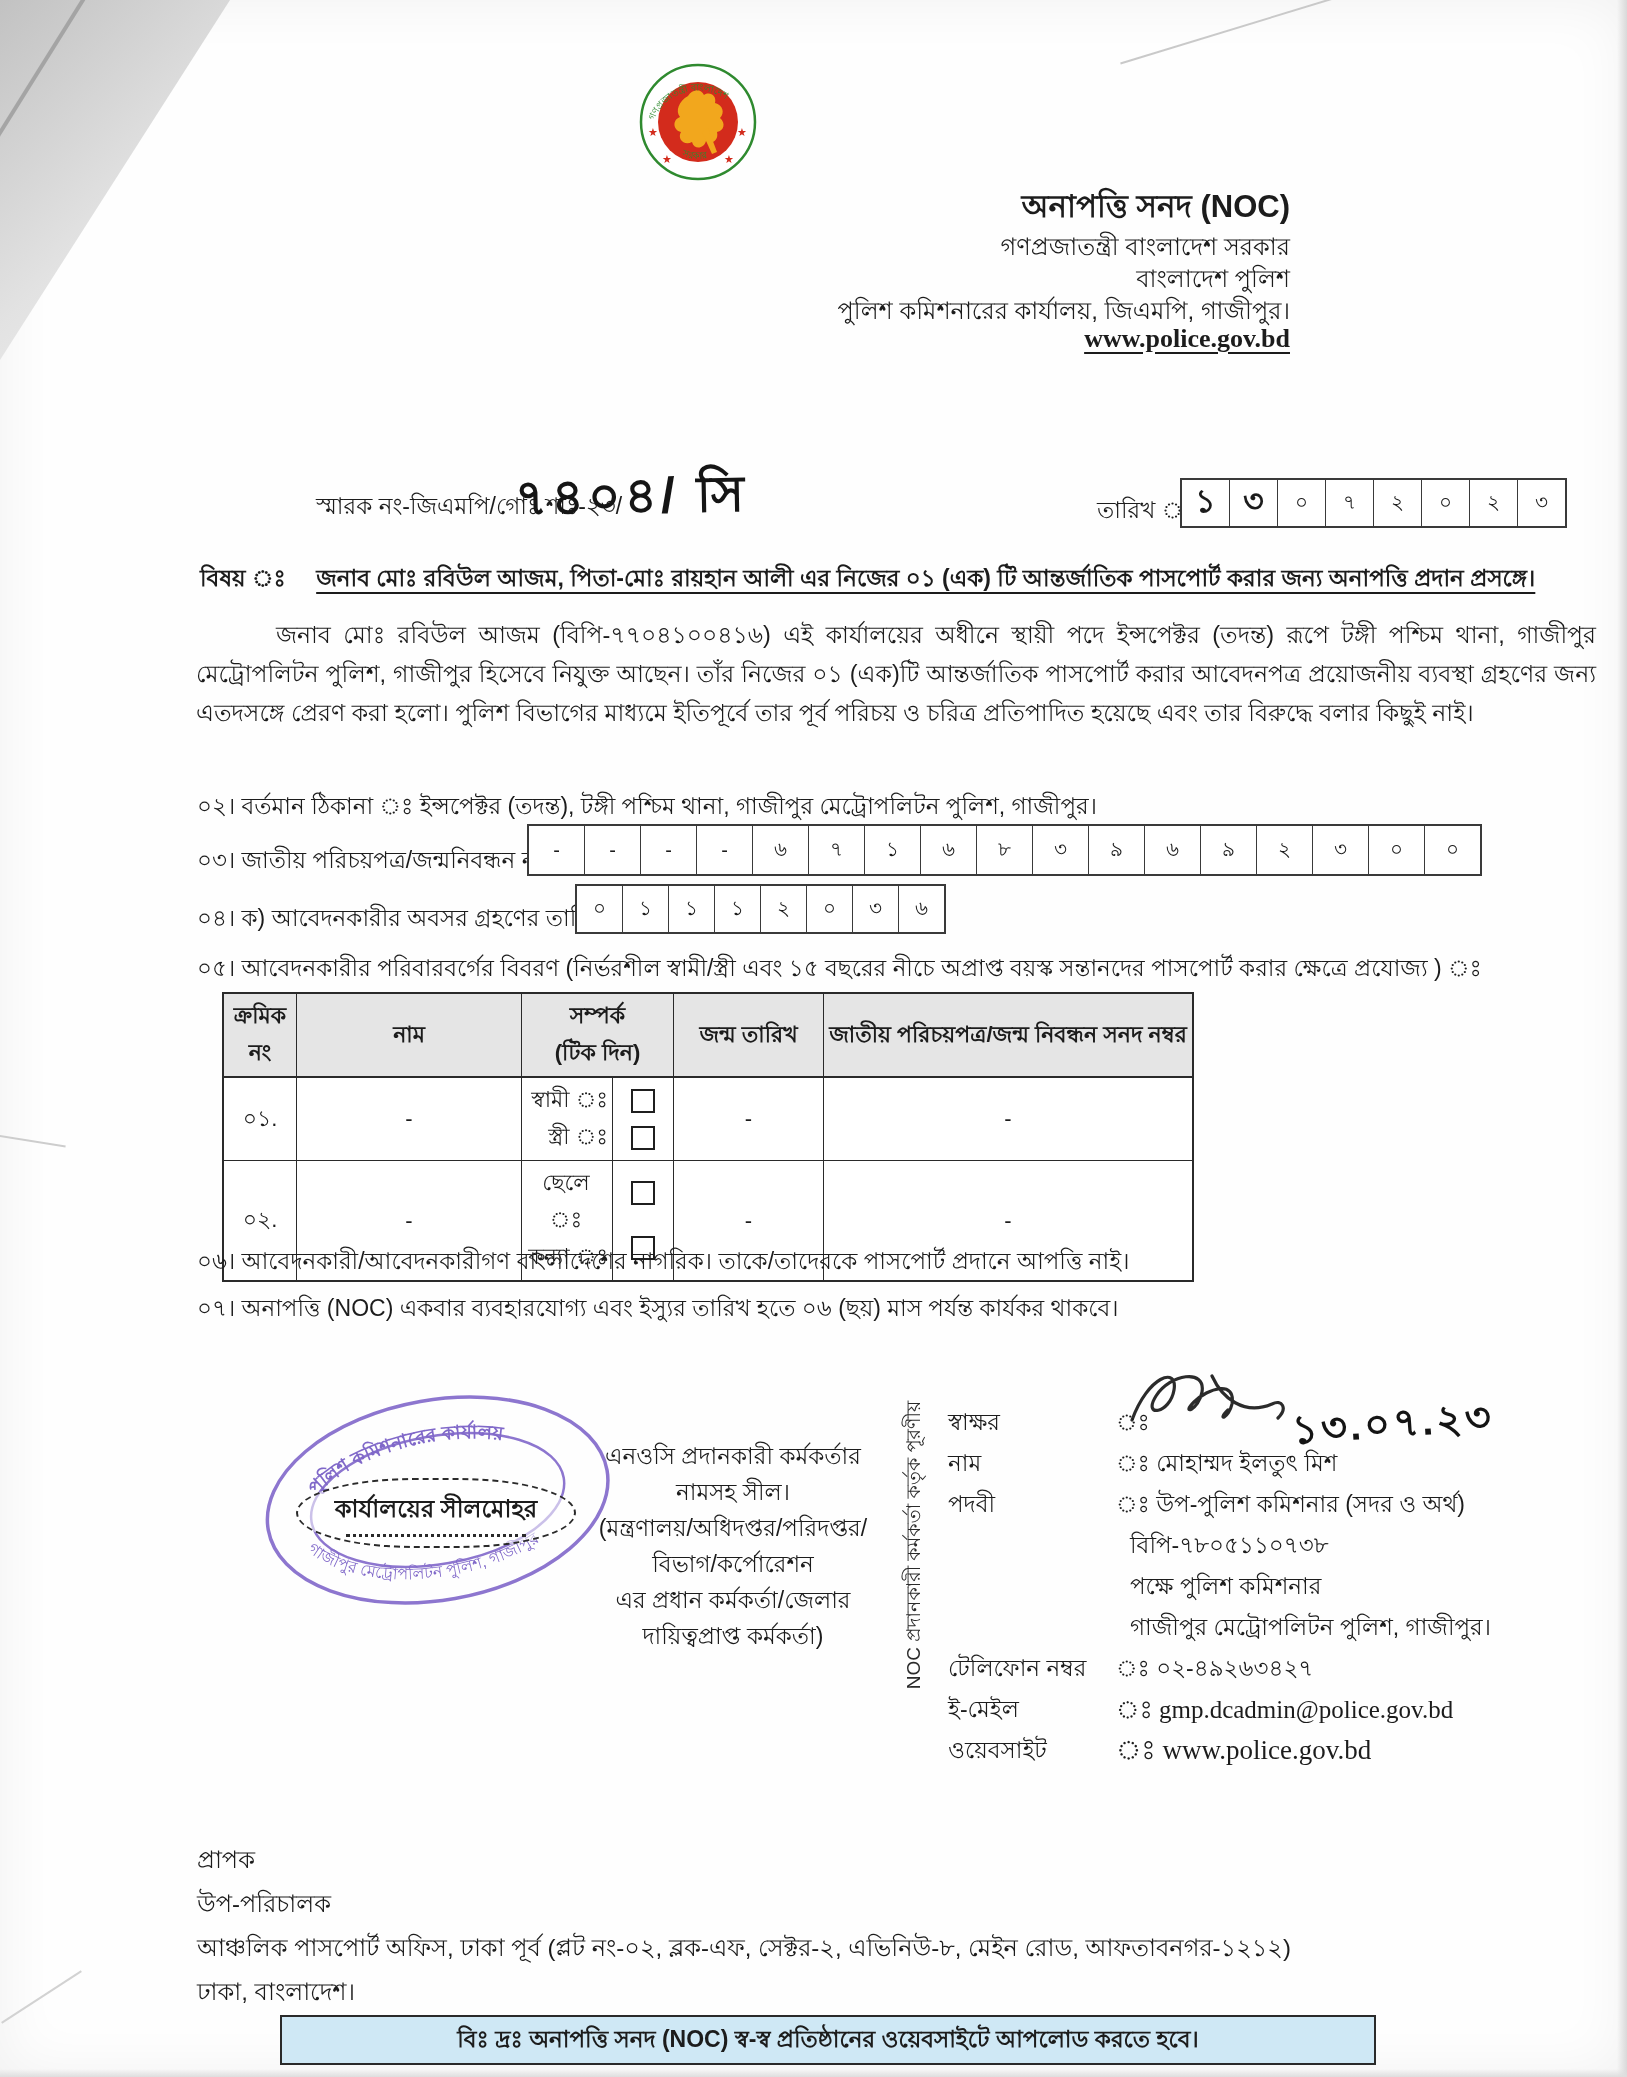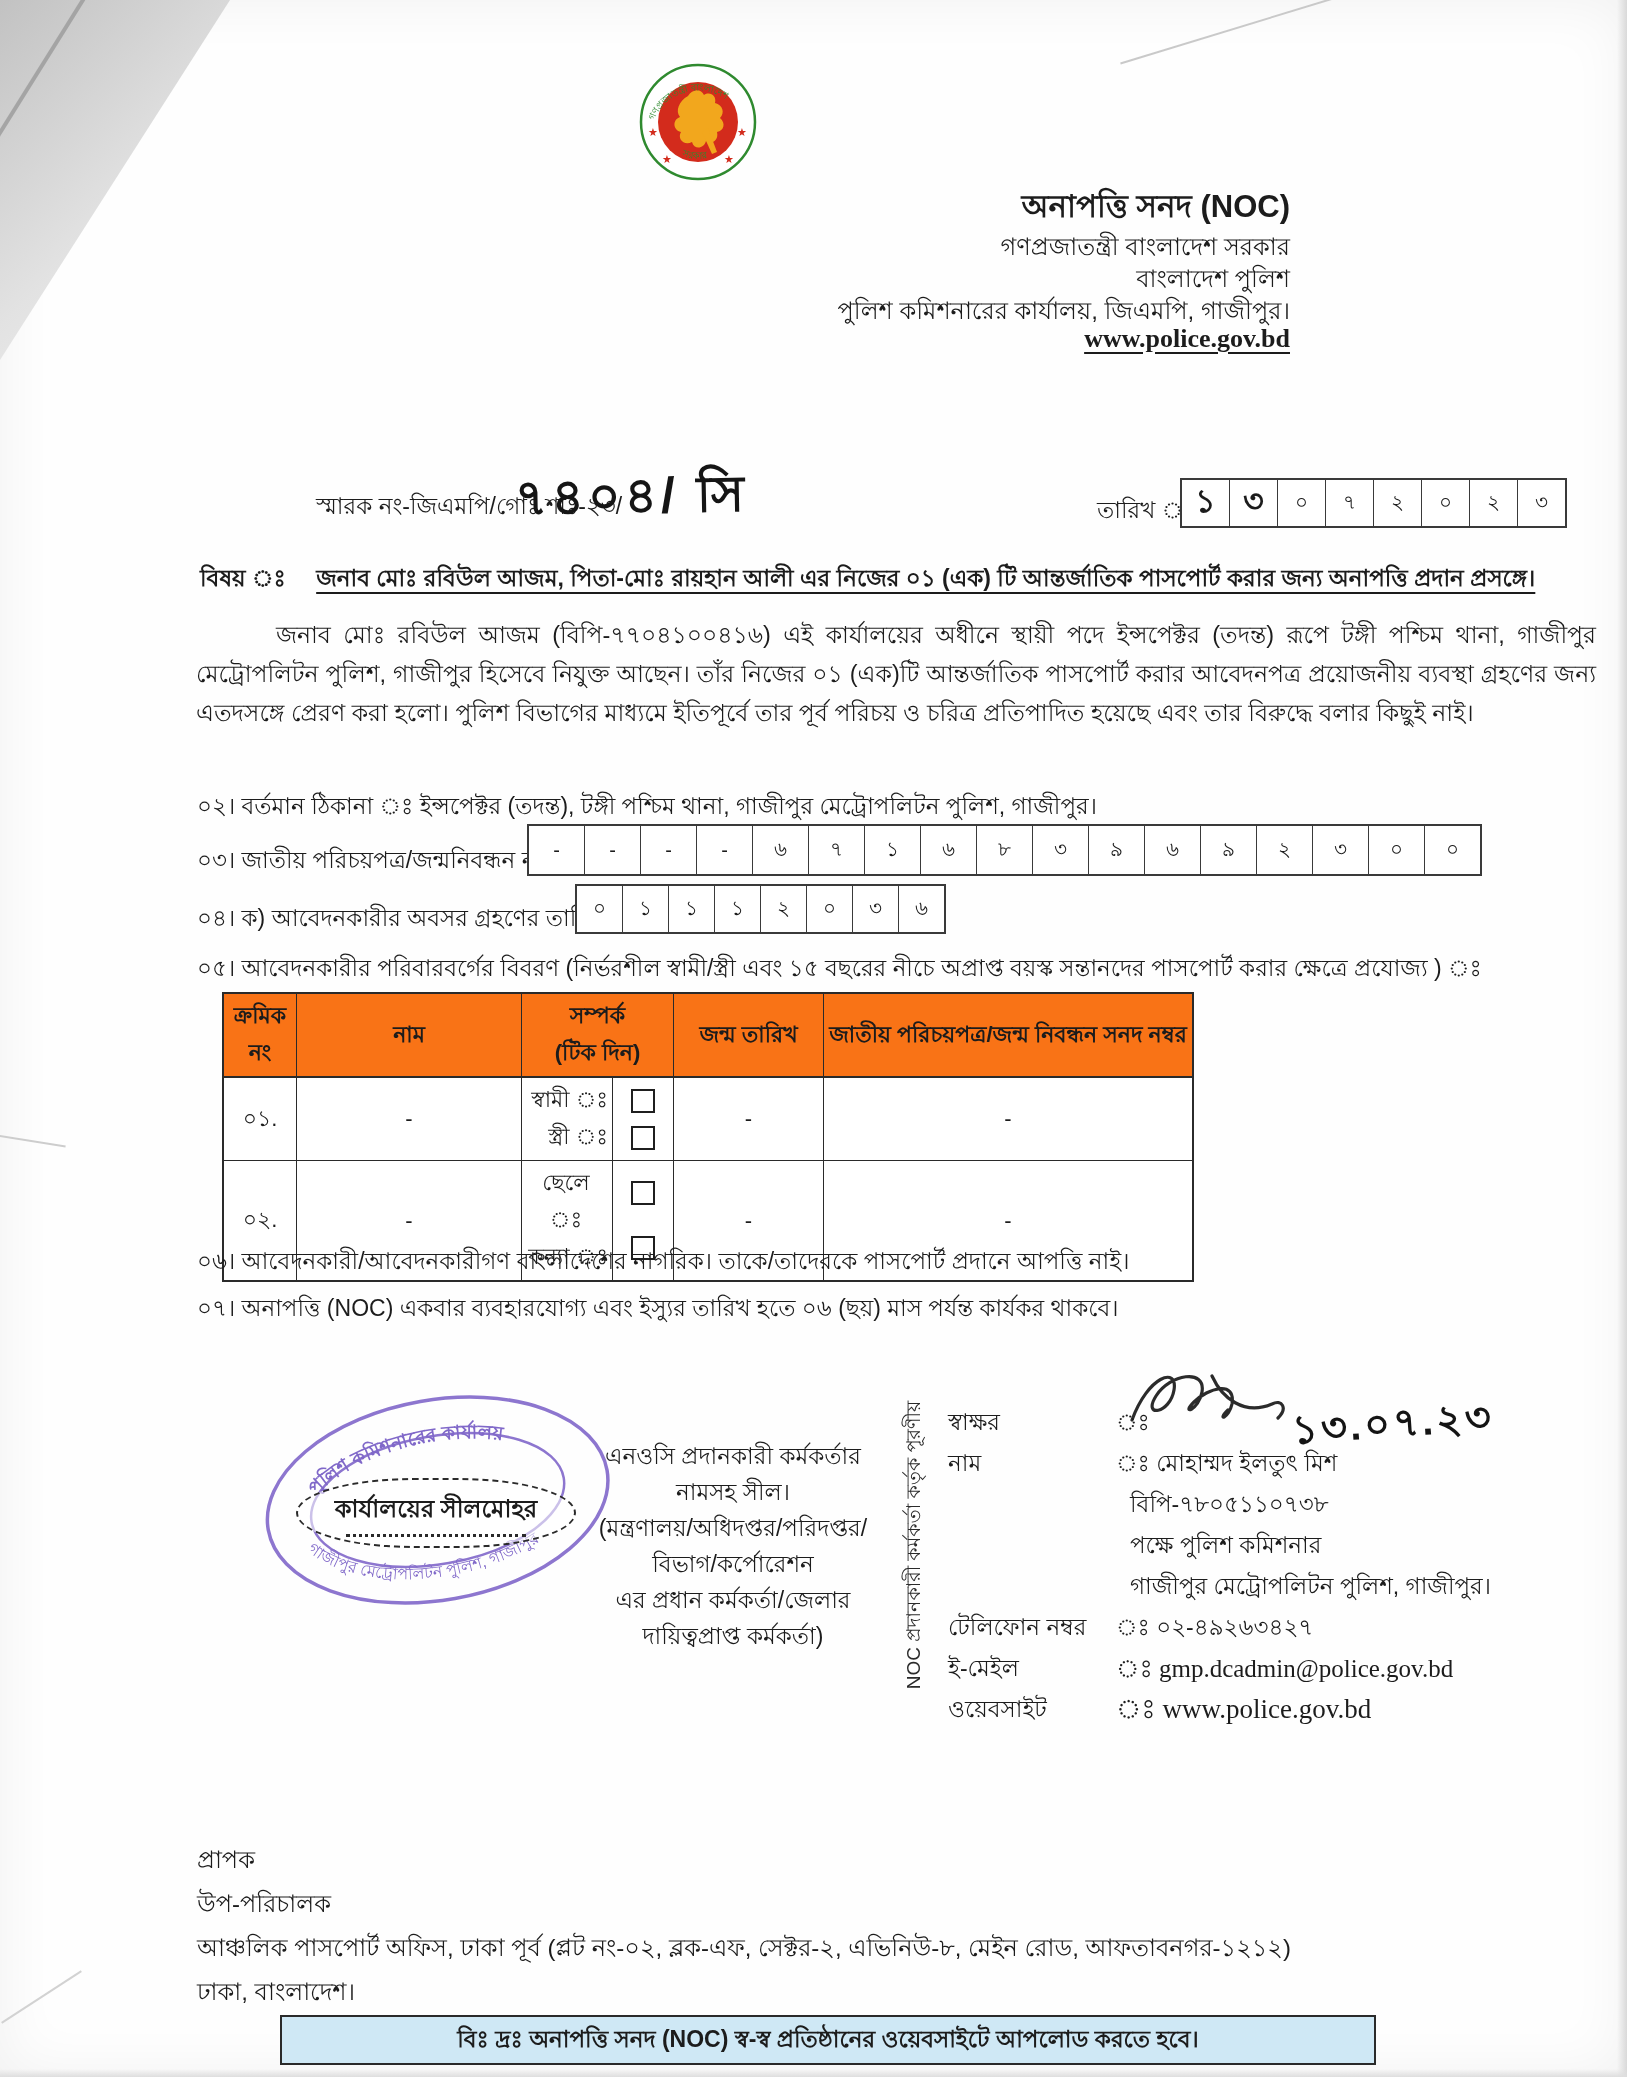--- a/index.html
+++ b/index.html
@@ -43,21 +43,21 @@
   .subject{font-size:23px;font-weight:bold;}
   .subject .ul{text-decoration:underline;text-underline-offset:6px;margin-left:24px;}
 
   .bodytext{font-size:23.5px;line-height:39px;text-align:justify;text-indent:80px;}
 
   .item{font-size:23px;}
 
   
   .ftable{left:222px;top:992px;width:968px;border:2px solid #2a2a2a;font-size:22px;background:#fff;}
   .frow{display:grid;}
-  .fhead{grid-template-columns:73px 225px 152px 150px 1fr;background:#f97316;border-bottom:2px solid #2a2a2a;}
+  .fhead{grid-template-columns:73px 225px 152px 150px 1fr;background:#e5e5e5;border-bottom:2px solid #2a2a2a;}
   .fbody{grid-template-columns:73px 225px 90px 62px 150px 1fr;}
   .fbody + .fbody{border-top:1.5px solid #2a2a2a;}
   .fcell{border-right:1.5px solid #2a2a2a;display:flex;align-items:center;justify-content:center;
     white-space:pre-line;text-align:center;padding:4px 2px;min-height:0;}
   .fcell.last{border-right:none;}
   .fhead .fcell{min-height:62px;}
   .fbody .fcell{min-height:68px;}
   .relcol{flex-direction:column;justify-content:space-around;align-items:flex-end;padding-right:4px;border-right:none;}
   .chkcol{flex-direction:column;justify-content:space-around;border-left:1.5px solid #2a2a2a;}
   .chk{width:20px;height:20px;border:2.5px solid #1f1f1f;background:#fff;}
@@ -267,20 +267,24 @@
   <div class="abs sigblock">
     <div class="sigrow">
       <span class="lbl">স্বাক্ষর</span>
       <span class="val">ঃ</span>
     </div>
     <div class="sigrow">
       <span class="lbl">নাম</span>
       <span class="val">ঃ মোহাম্মদ ইলতুৎ মিশ</span>
     </div>
     <div class="sigrow">
+      <span class="lbl">পদবী</span>
+      <span class="val">ঃ উপ-পুলিশ কমিশনার (সদর ও অর্থ)</span>
+    </div>
+    <div class="sigrow">
       <span class="lbl"></span>
       <span class="val indent">বিপি-৭৮০৫১১০৭৩৮</span>
     </div>
     <div class="sigrow">
       <span class="lbl"></span>
       <span class="val indent">পক্ষে পুলিশ কমিশনার</span>
     </div>
     <div class="sigrow">
       <span class="lbl"></span>
       <span class="val indent">গাজীপুর মেট্রোপলিটন পুলিশ, গাজীপুর।</span>

